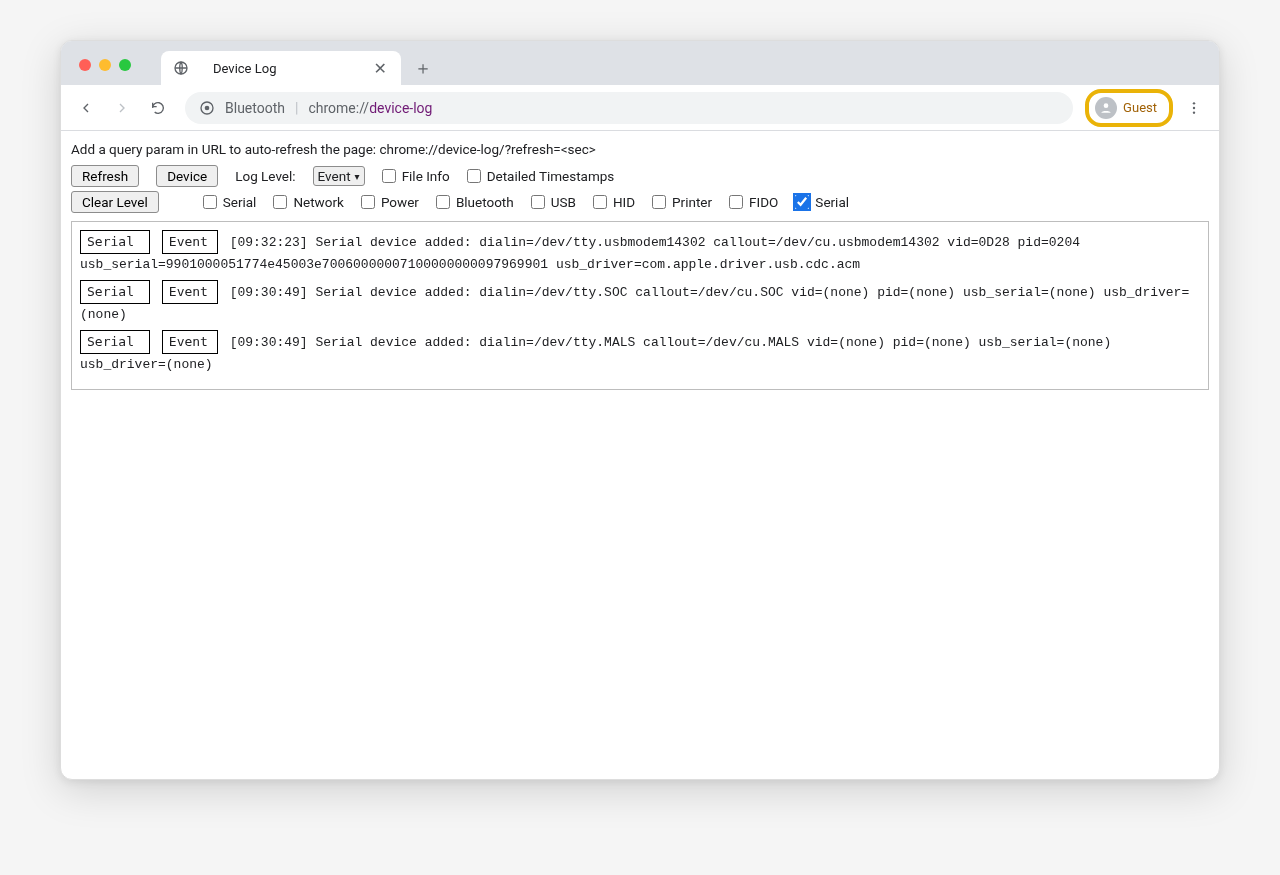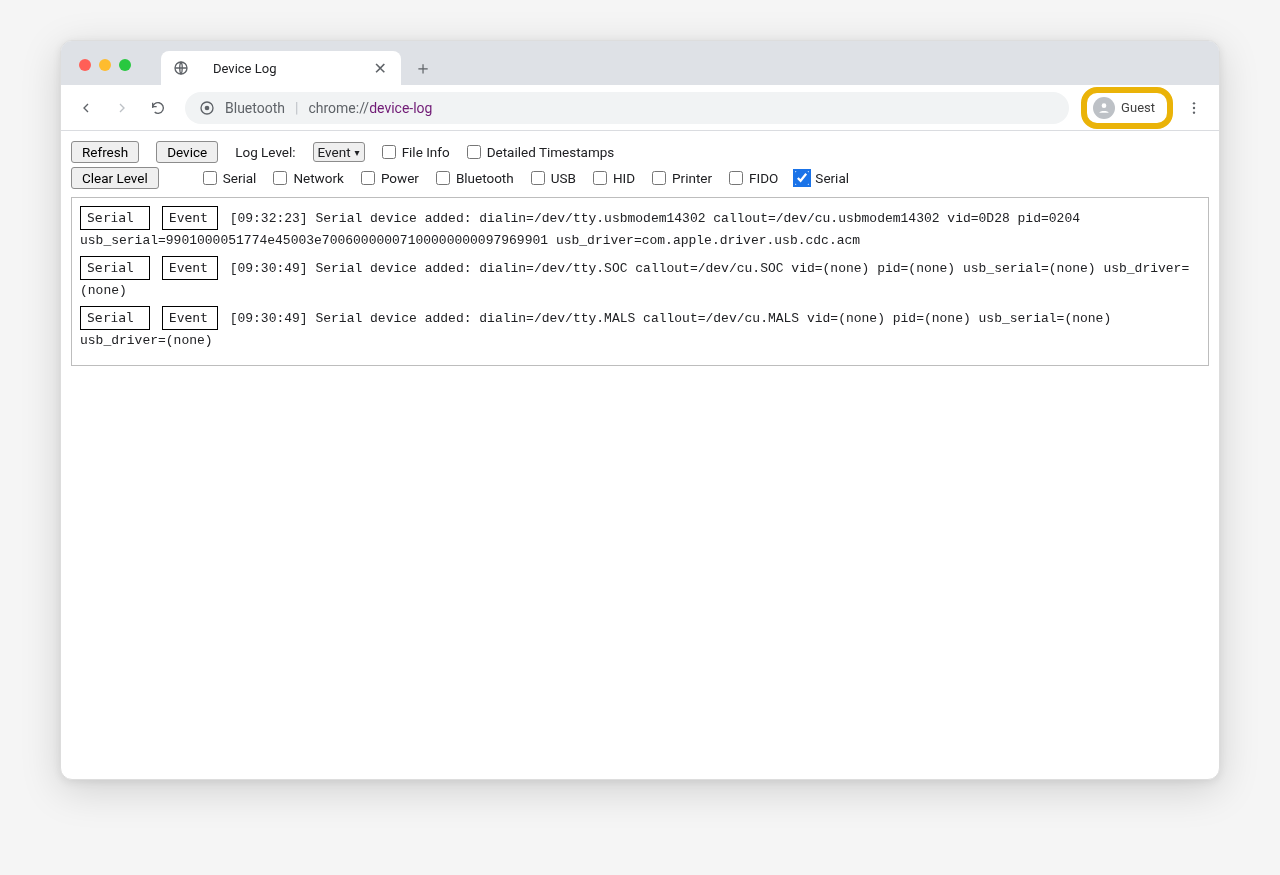--- a/index.html
+++ b/index.html
@@ -90,22 +90,22 @@
     color: #5f6368;
     font-size: 14px;
     margin: 0 6px;
   }
   .omnibox .siteicon { width:16px; height:16px; display:flex; align-items:center; justify-content:center;}
   .omnibox .scheme { color: #5f6368; }
   .omnibox .sep { color: #bdc1c6; }
   .omnibox .path { color: #701a75; }
   .profile {
     display:flex; align-items:center; gap:6px;
-    border: 6px solid #eab308; border-radius: 16px; padding: 4px 12px 4px 6px;
-    font-size: 13px; color: #404040;
+    border: 4px solid #eab308; border-radius: 16px; padding: 4px 12px 4px 6px;
+    font-size: 13px; color: #a16207;
   }
   .profile .avatar {
     width: 22px; height:22px; border-radius:50%; background:#bdc1c6;
     display:flex; align-items:center; justify-content:center; color:#fff;
   }
   .kebab { width: 30px; height:30px; display:flex; align-items:center; justify-content:center; color:#5f6368; cursor:pointer;}
   
   .content {
     padding: 6px 8px;
     font-size: 13.5px;
@@ -221,20 +221,21 @@
     <div class="kebab">
       <svg width="16" height="16" viewBox="0 0 24 24" fill="currentColor">
           <circle cx="12" cy="5" r="1.8"></circle>
           <circle cx="12" cy="12" r="1.8"></circle>
           <circle cx="12" cy="19" r="1.8"></circle>
         </svg>
     </div>
   </div>
 
   <div class="content">
+    <div class="hint">Add a query param in URL to auto-refresh the page: chrome://device-log/?refresh=&lt;sec&gt;</div>
 
     <div class="controls-row">
       <button class="btn">Refresh</button>
       <button class="btn">Device</button>
       <span>Log Level:</span>
       <span class="selectwrap">
         <span>Event</span>
         <span class="caret">▾</span>
       </span>
       <label class="cb">

